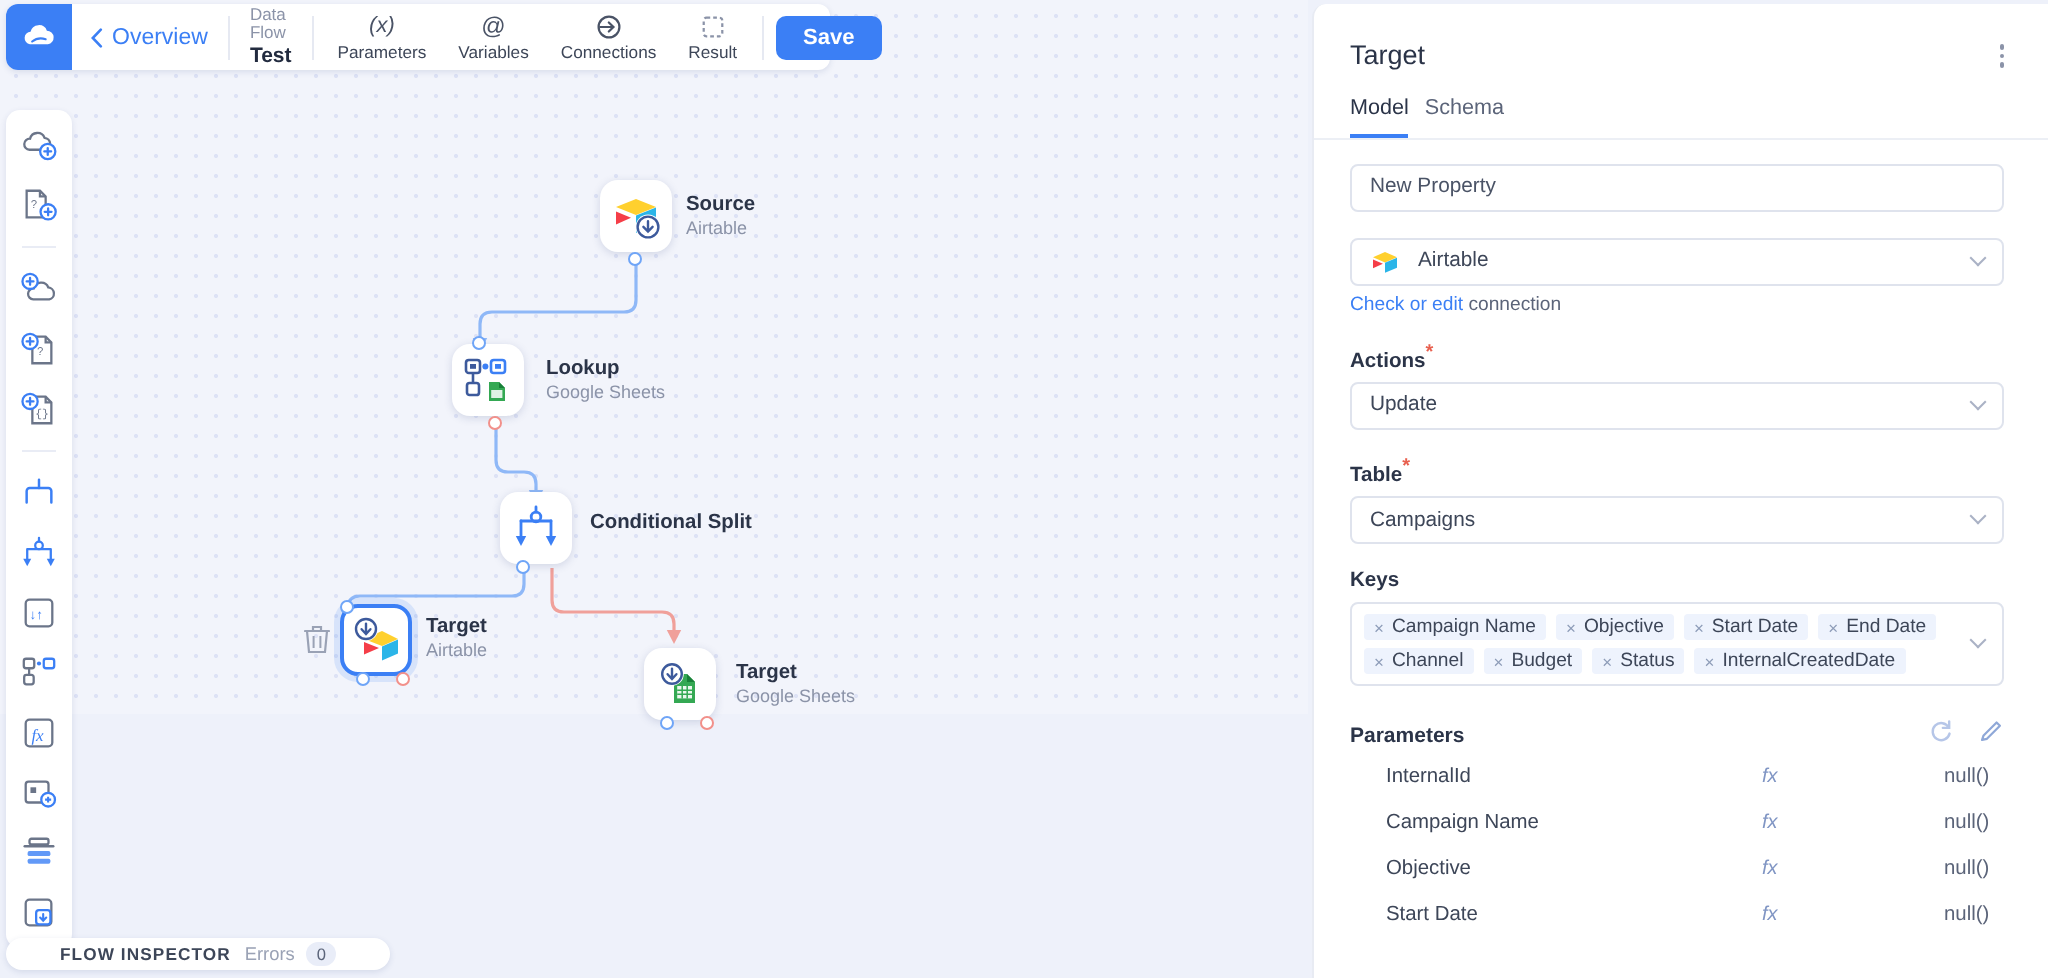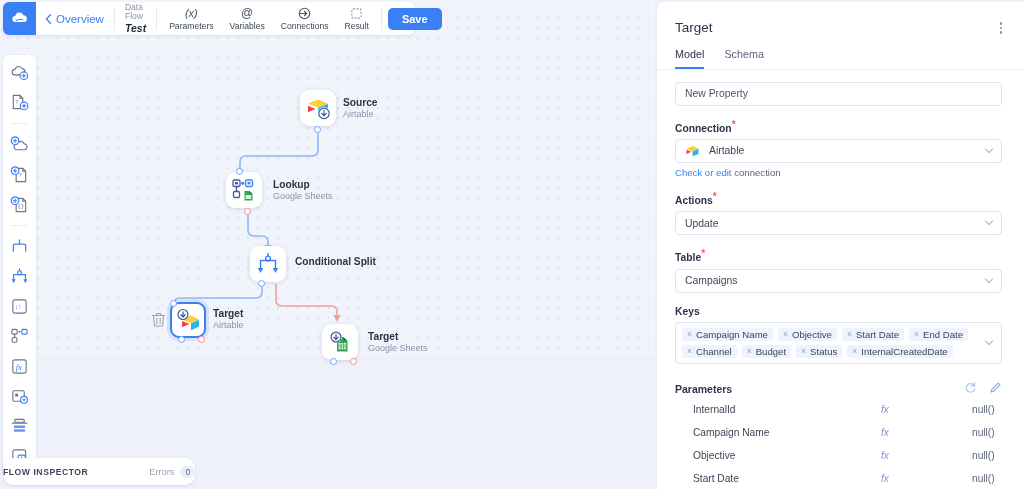--- a/index.html
+++ b/index.html
@@ -32,21 +32,21 @@
     background: #3b7ff5; display: flex; align-items: center; justify-content: center;
     flex: 0 0 auto;
   }
   .tb-overview {
     display: flex; align-items: center; gap: 4px;
     padding: 0 10px 0 9px; color: #3b7ff5; font-size: 11.5px; white-space: nowrap;
   }
   .tb-sep { width: 1px; height: 22px; background: #e6e9f2; flex: 0 0 auto; }
   .tb-flow { padding: 0 10px; line-height: 1.15; }
   .tb-flow .k { font-size: 8.5px; color: #8b93a8; }
-  .tb-flow .v { font-size: 10.5px; color: #222b3f; font-weight: bold; font-style: italic; }
+  .tb-flow .v { font-size: 10.5px; color: #222b3f; font-weight: bold; }
   .tb-items { display: flex; align-items: center; gap: 0px; padding: 0 4px; }
   .tb-item {
     display: flex; flex-direction: column; align-items: center; justify-content: center;
     gap: 1px; padding: 0 8px; color: #3d4658;
   }
   .tb-item .gl { font-size: 11px; color: #4a5366; height: 13px; line-height: 13px; font-style: italic; }
   .tb-item .lb { font-size: 8.6px; color: #3d4658; white-space: nowrap; }
   .save-btn {
     margin-left: 6px; margin-right: 5px;
     background: #3b7ff5; color: #fff; font-size: 11px; font-weight: bold;
@@ -59,24 +59,24 @@
     background: #fff; border-radius: 7px;
     box-shadow: 0 1px 3px rgba(40,60,120,.12);
     padding: 7px 0; display: flex; flex-direction: column; align-items: center; gap: 9px;
     z-index: 30;
   }
   .rail-item { width: 21px; height: 21px; display: flex; align-items: center; justify-content: center; cursor: pointer; }
   .rail-div { width: 17px; height: 1px; background: #e9ecf5; margin: 1px 0; }
 
   
   #inspector {
-    position: absolute; left: 3px; bottom: 4px; width: 192px; height: 27px;
+    position: absolute; left: 3px; bottom: 4px; width: 192px; height: 16px;
     background: #fff; border-radius: 10px;
     box-shadow: 0 1px 3px rgba(40,60,120,.13);
-    display: flex; align-items: center; padding: 0 0; z-index: 30;
+    display: flex; align-items: center; padding: 0 27px; z-index: 30;
   }
   #inspector .ttl { font-size: 8.6px; font-weight: bold; letter-spacing: .55px; color: #3d4658; }
   #inspector .right { margin-left: auto; display: flex; align-items: center; gap: 6px; }
   #inspector .err { font-size: 9.2px; color: #9aa2b5; }
   #inspector .cnt {
     font-size: 8.3px; color: #5b6479; background: #e9edf8;
     border-radius: 8px; padding: 1px 5px; min-width: 14px; text-align: center;
   }
 
   
@@ -100,21 +100,21 @@
   
   #panel {
     position: absolute; right: 0; top: 2px; width: 368px; height: 487px;
     background: #fff; border-left: 1px solid #e8ebf3; z-index: 50;
     border-radius: 7px 0 0 0;
   }
   .p-head { display: flex; align-items: center; padding: 16px 18px 0 18px; }
   .p-title { font-size: 13.5px; color: #2b3448; }
   .p-kebab { margin-left: auto; cursor: pointer; display: flex; flex-direction: column; gap: 2px; align-items: center; padding: 4px; }
   .p-kebab i { width: 2.5px; height: 2.5px; border-radius: 50%; background: #8b93a8; display: block; }
-  .p-tabs { display: flex; gap: 20px; padding: 10px 18px 0 18px; border-bottom: 1px solid #eceff5; }
+  .p-tabs { display: flex; gap: 8px; padding: 10px 18px 0 18px; border-bottom: 1px solid #eceff5; }
   .p-tab { font-size: 10.8px; color: #5b6479; padding-bottom: 7px; cursor: pointer; }
   .p-tab.on { color: #2b3448; border-bottom: 2px solid #3b7ff5; }
   .p-body { padding: 12px 22px 0 18px; }
 
   .f-label { font-size: 10.3px; font-weight: bold; color: #2b3448; margin-bottom: 5px; }
   .f-label .req { color: #e8604f; font-size: 10px; vertical-align: super; }
   .f-group { margin-top: 13px; }
   .f-input, .f-select {
     width: 100%; height: 24px; border: 1px solid #dfe3ed; border-radius: 4px;
     background: #fff; font-size: 10.4px; color: #3d4658;
@@ -448,23 +448,20 @@
     <div class="p-tabs">
       <div class="p-tab on">Model</div>
       <div class="p-tab">Schema</div>
     </div>
 
     <div class="p-body">
 
       <div class="f-input" placeholder="New Property">New Property</div>
 
       <div class="f-group">
-        <div class="f-label">
-          <span>Connection</span><span class="req">*</span>
-        </div>
         <div class="f-select">
           <svg width="15" height="15" viewBox="0 0 20 20" style="margin-right:9px;flex:0 0 auto;">
             <polygon points="2,7.5 10,4 18,7.5 10,11" fill="#FFD02E"></polygon>
             <polygon points="10,11.2 18,7.8 18,14.5 10,17.8" fill="#2BB5E8"></polygon>
             <polygon points="2,9 8.6,11.8 2,14.8" fill="#F53E48"></polygon>
           </svg>
           <span>Airtable</span>
           <span class="chev"></span>
         </div>
         <div class="f-hint">

